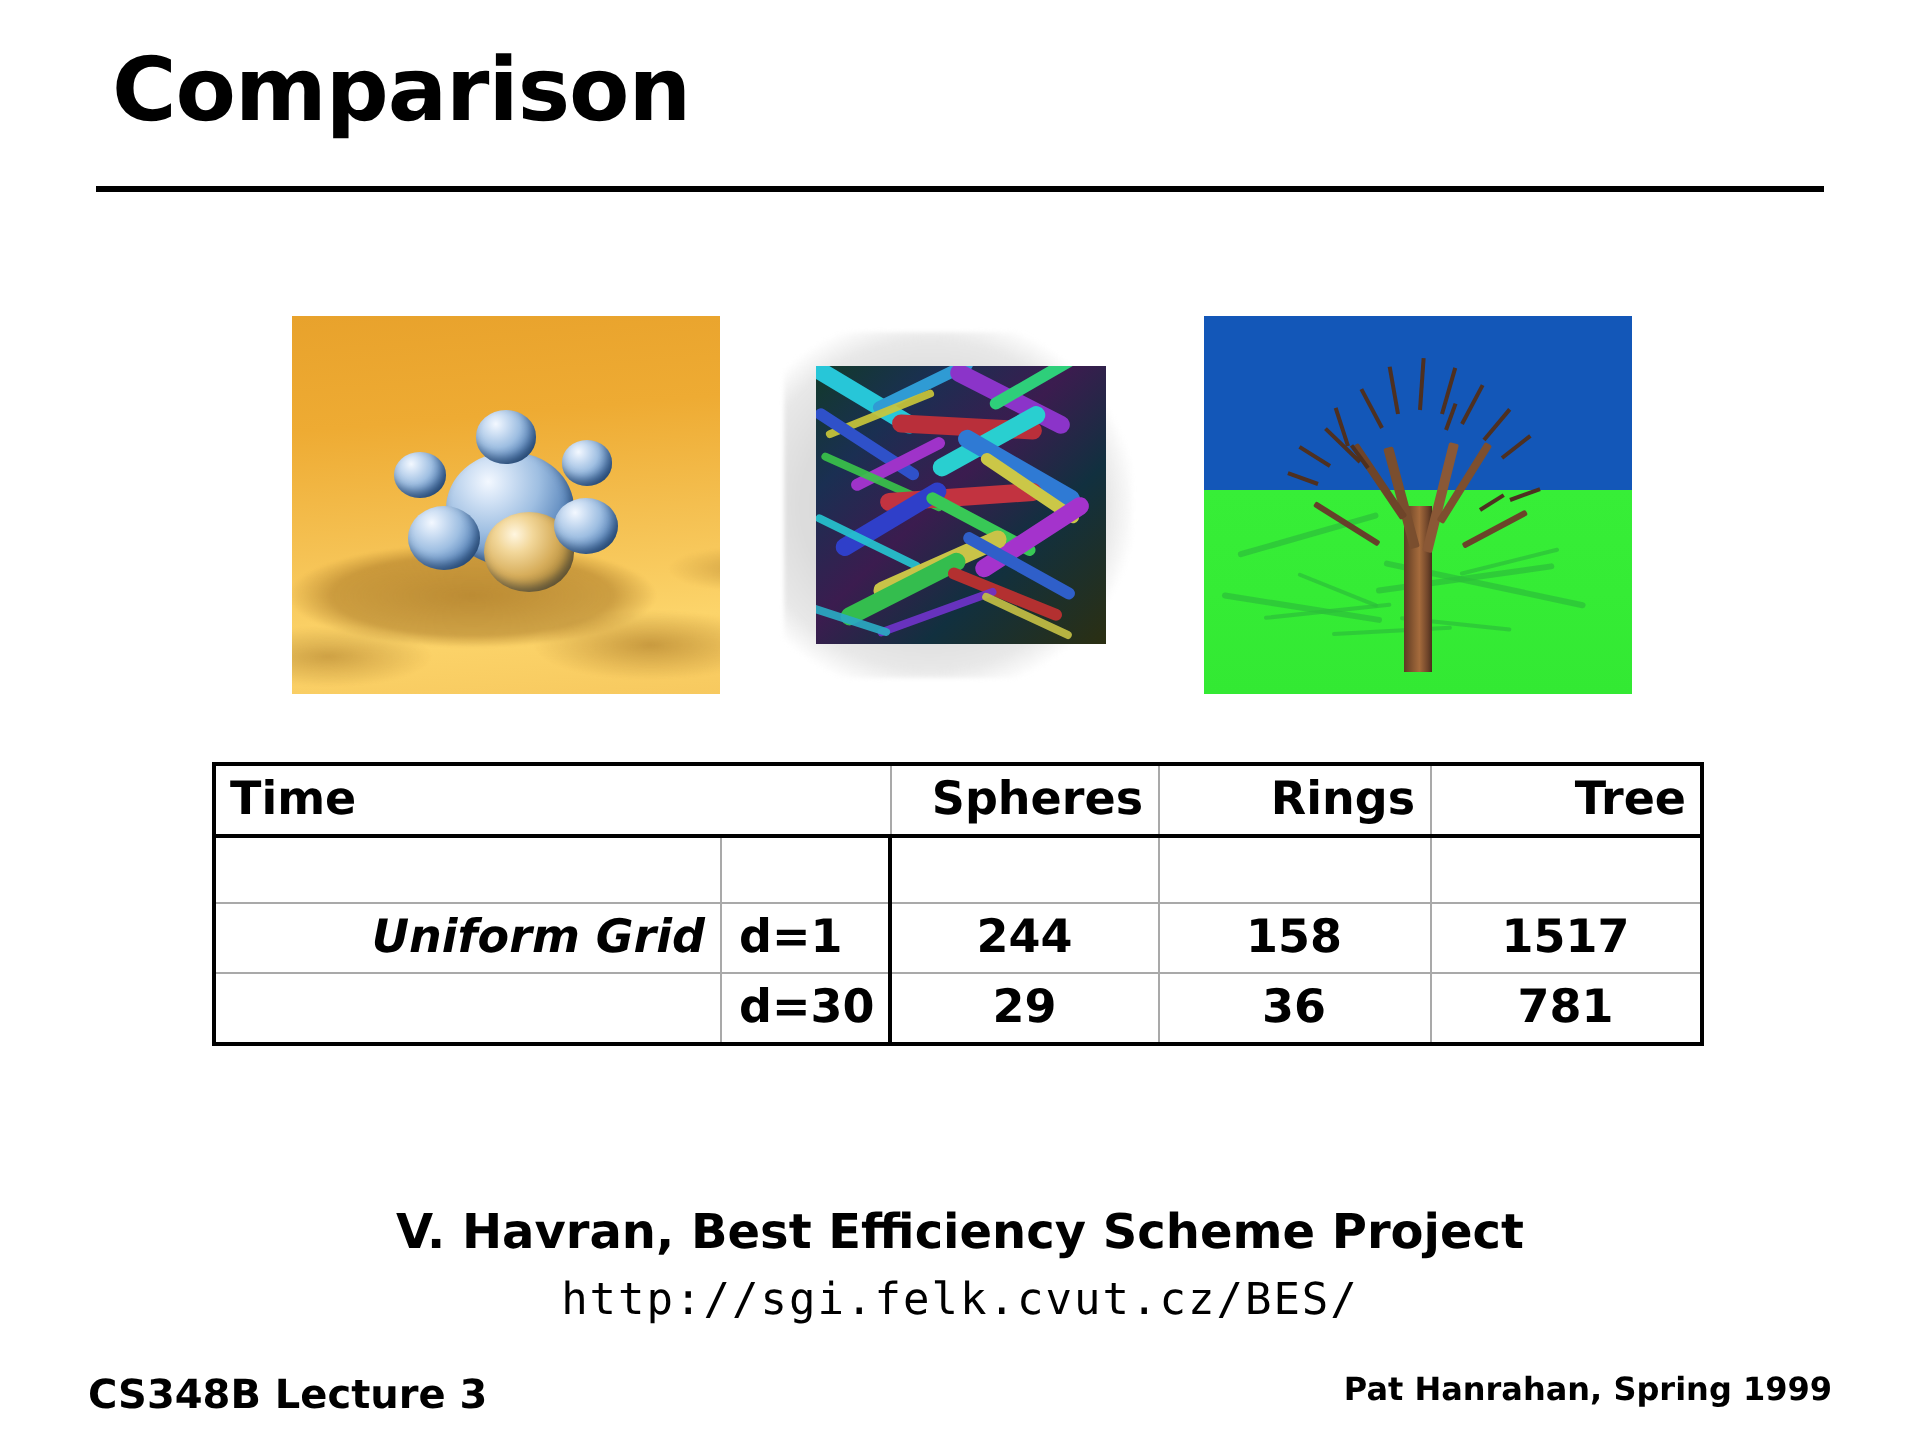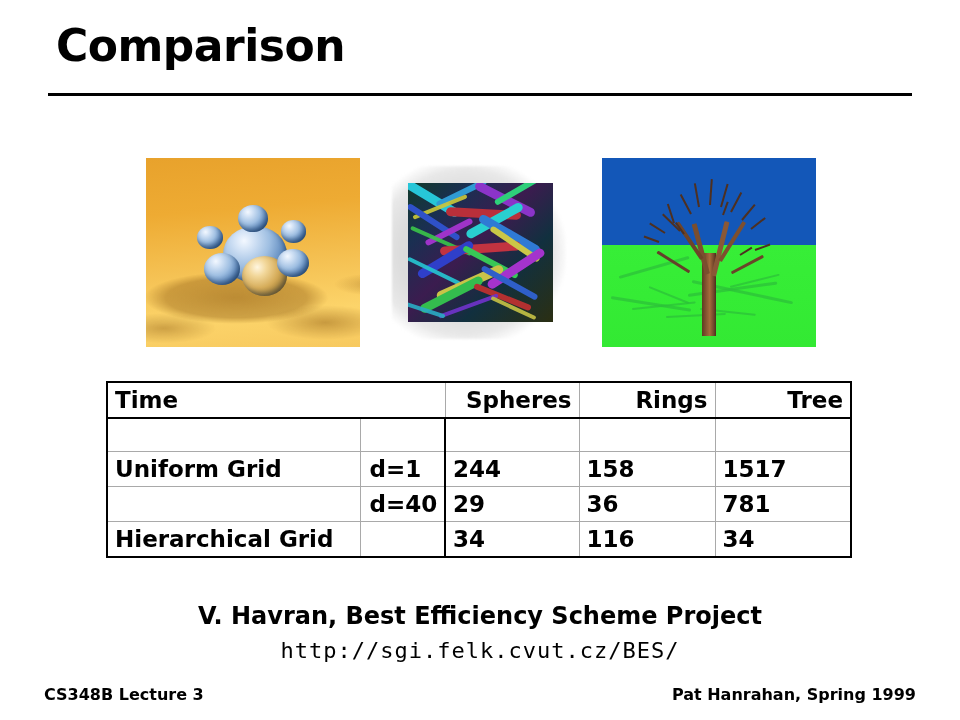--- a/index.html
+++ b/index.html
@@ -179,26 +179,26 @@
     font-size: 23px;
     color: #000000;
     background: #ffffff;
   }
   #results-table td, #results-table th {
     border: 1px solid #a9a9a9;
     padding: 1px 7px;
     height: 32px;
     vertical-align: middle;
     font-weight: bold;
-    text-align: left;
+    text-align: center;
     white-space: nowrap;
   }
   #results-table th { text-align: right; }
   #results-table th.label-head { text-align: left; }
-  #results-table td.label { text-align: left; }
+  #results-table td.label { text-align: right; font-style: italic; }
   #results-table td.sub { text-align: left; padding-left: 9px; }
 
   
   #results-table { border: 2px solid #000000; margin-top: 14px; }
   #results-table tr:first-child th { border-top: none; }
   #results-table tr:last-child td { border-bottom: none; }
   #results-table tr th:first-child,
   #results-table tr td:first-child { border-left: none; }
   #results-table tr th:last-child,
   #results-table tr td:last-child { border-right: none; }
@@ -234,21 +234,21 @@
     color: #000000;
   }
 
   
   #footer-left {
     position: absolute;
     left: 44px;
     top: 685px;
     font-family: "DejaVu Sans", sans-serif;
     font-weight: bold;
-    font-size: 16px;
+    font-size: 20px;
     color: #000000;
   }
   #footer-right {
     position: absolute;
     right: 44px;
     top: 685px;
     font-family: "DejaVu Sans", sans-serif;
     font-weight: bold;
     font-size: 16px;
     color: #000000;
@@ -408,32 +408,25 @@
       </tr>
       <tr>
         <td class="label">Uniform Grid</td>
         <td class="sub">d=1</td>
         <td class="firstnum">244</td>
         <td>158</td>
         <td>1517</td>
       </tr>
       <tr>
         <td class="label"></td>
-        <td class="sub">d=40</td>
+        <td class="sub">d=30</td>
         <td class="firstnum">29</td>
         <td>36</td>
         <td>781</td>
       </tr>
-      <tr>
-        <td class="label">Hierarchical Grid</td>
-        <td class="sub"></td>
-        <td class="firstnum">34</td>
-        <td>116</td>
-        <td>34</td>
-      </tr>
     </tbody>
   </table>
 
   <div id="credit-url">http://sgi.felk.cvut.cz/BES/</div>
   <div id="credit-line">V. Havran, Best Efficiency Scheme Project</div>
 
   <div id="footer-left">CS348B Lecture 3</div>
   <div id="footer-right">Pat Hanrahan, Spring 1999</div>
 
 </div>

